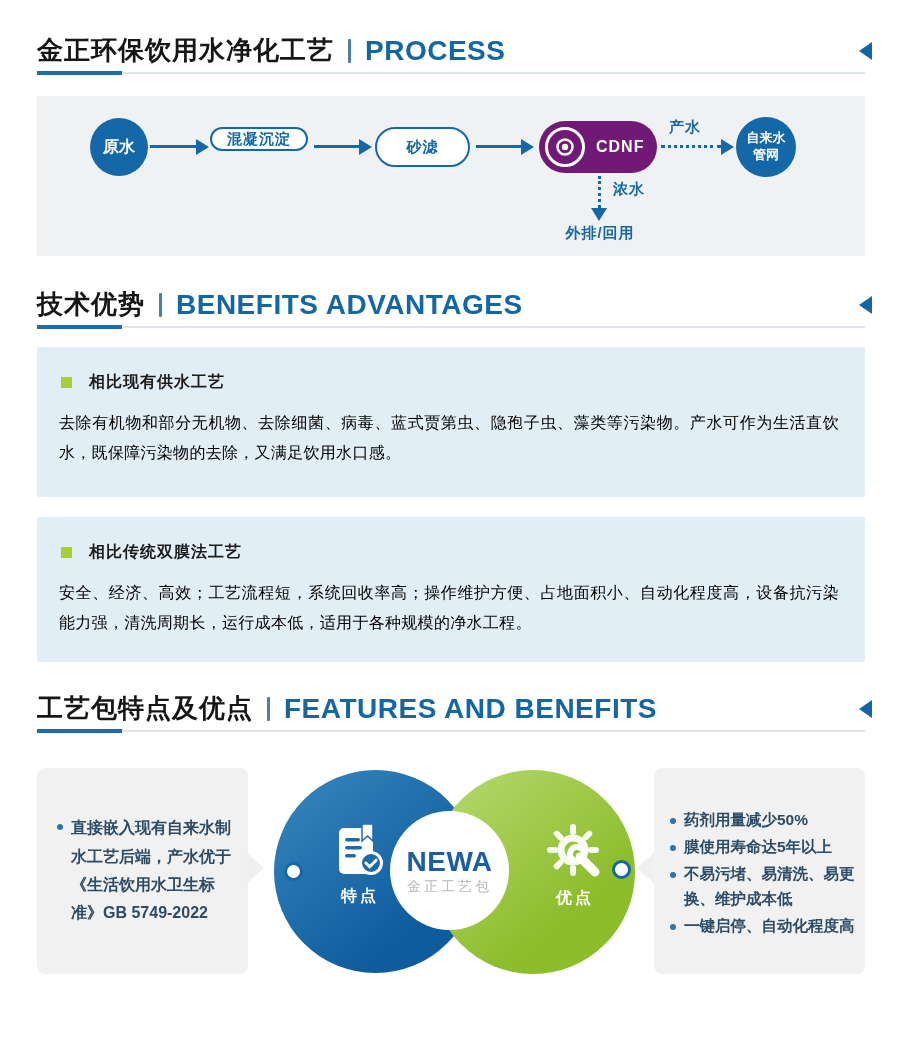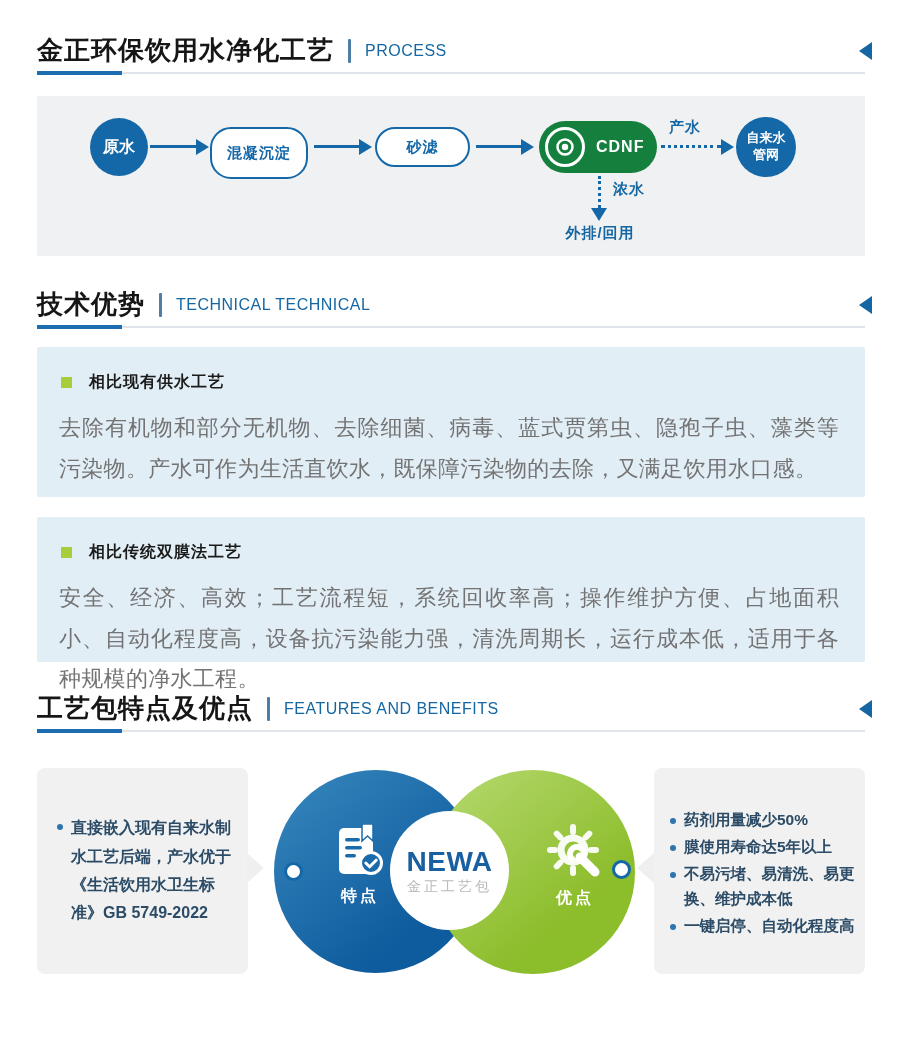--- a/index.html
+++ b/index.html
@@ -3,53 +3,53 @@
 <meta charset="utf-8">
 <style>
   html,body{margin:0;padding:0;background:#fff;}
   .page{position:relative;width:900px;height:1040px;background:#ffffff;
         font-family:"Liberation Sans",sans-serif;overflow:hidden;}
 
   
   .sec-header{position:absolute;left:37px;display:flex;align-items:center;}
   .h-zh{font-size:26px;font-weight:700;color:#161616;letter-spacing:1px;}
   .h-sep{width:3px;height:24px;background:#4d7ea8;margin:0 14px;border-radius:1px;}
-  .h-en{font-size:16px;font-weight:400;color:#1467a2;letter-spacing:0.5px;}
+  .h-en{font-size:28px;font-weight:700;color:#1467a2;letter-spacing:0.5px;}
   .h-arrow{position:absolute;right:28px;width:0;height:0;
            border-top:9px solid transparent;border-bottom:9px solid transparent;
            border-right:13px solid #1467a2;}
   .underline{position:absolute;left:37px;width:828px;height:2px;background:#dfe5ea;}
   .underline::after{content:"";position:absolute;left:0;top:-1px;width:85px;height:4px;background:#1b6cb0;}
 
   
   .flow-panel{position:absolute;left:37px;top:96px;width:828px;height:160px;background:#f0f1f2;}
   .fnode{position:absolute;display:flex;align-items:center;justify-content:center;box-sizing:border-box;}
   .n-circle{border-radius:50%;background:#1568a8;color:#fff;font-size:16px;font-weight:700;}
   .n-pill{border:2px solid #1568a8;border-radius:21px;background:#fff;color:#1568a8;
           font-size:15px;font-weight:700;letter-spacing:1px;}
-  .n-cdnf{background:#15803d;border-radius:26px;color:#fff;font-weight:700;font-size:16px;
+  .n-cdnf{background:#701a75;border-radius:26px;color:#fff;font-weight:700;font-size:16px;
           justify-content:flex-start;padding-left:6px;letter-spacing:1px;}
   .cdnf-ring{width:34px;height:34px;border:3px solid #fff;border-radius:50%;
              display:flex;align-items:center;justify-content:center;margin-right:11px;flex:none;}
   .n-pipe{flex-direction:column;font-size:13px;line-height:1.3;font-weight:700;text-align:center;}
   .fl-line{position:absolute;height:0;border-top:3px solid #1568a8;}
   .fl-line.dotted{border-top:3px dotted #1568a8;}
   .fl-head-r{position:absolute;width:0;height:0;border-top:8px solid transparent;
              border-bottom:8px solid transparent;border-left:13px solid #1568a8;}
   .fl-vline{position:absolute;width:0;border-left:3px dotted #1568a8;}
   .fl-head-d{position:absolute;width:0;height:0;border-left:8px solid transparent;
              border-right:8px solid transparent;border-top:13px solid #1568a8;}
   .fl-label{position:absolute;font-size:15px;font-weight:700;color:#1467a2;letter-spacing:1px;}
 
   
   .adv-box{position:absolute;left:37px;width:828px;background:#e2eef6;border-radius:2px;}
   .adv-head{position:absolute;left:24px;top:25px;display:flex;align-items:center;}
   .bullet-sq{width:11px;height:11px;background:#a8cc3a;margin-right:17px;flex:none;}
   .adv-title{font-size:16px;font-weight:700;color:#1b1b1b;letter-spacing:1px;}
-  .adv-body{position:absolute;left:22px;right:26px;top:61px;font-size:22px;color:#737373;
+  .adv-body{position:absolute;left:22px;right:26px;top:61px;font-size:16px;color:#000000;
             line-height:1.85;letter-spacing:0.3px;text-align:justify;}
 
   
   .fb-box{position:absolute;top:768px;width:211px;height:206px;background:#f1f1f1;border-radius:8px;
           display:flex;flex-direction:column;justify-content:center;box-sizing:border-box;}
   .fb-box.left{left:37px;padding:0 14px 0 20px;}
   .fb-box.right{left:654px;padding:4px 10px 0 16px;}
   .fb-item{display:flex;align-items:flex-start;margin:3px 0;}
   .fb-dot{width:6px;height:6px;border-radius:50%;background:#2e74ad;margin:10px 8px 0 0;flex:none;}
   .fb-box.left .fb-text{font-size:16px;line-height:1.78;color:#2b4b66;font-weight:600;}
@@ -91,21 +91,21 @@
   <div class="underline" style="top:72px;"></div>
 
   <div class="flow-panel">
     <div class="fnode n-circle" style="left:53px;top:22px;width:58px;height:58px;">
       <span>原水</span>
     </div>
 
     <div class="fl-line" style="left:113px;top:49px;width:46px;"></div>
     <div class="fl-head-r" style="left:159px;top:43px;"></div>
 
-    <div class="fnode n-pill" style="left:173px;top:31px;width:98px;height:52px;">
+    <div class="fnode n-pill" style="left:173px;top:31px;width:98px;height:24px;">
       <span>混凝沉淀</span>
     </div>
 
     <div class="fl-line" style="left:277px;top:49px;width:45px;"></div>
     <div class="fl-head-r" style="left:322px;top:43px;"></div>
 
     <div class="fnode n-pill" style="left:338px;top:31px;width:95px;height:40px;">
       <span>砂滤</span>
     </div>
 
@@ -133,21 +133,21 @@
 
     <div class="fl-vline" style="left:561px;top:80px;height:32px;"></div>
     <div class="fl-head-d" style="left:554px;top:112px;"></div>
     <div class="fl-label" style="left:576px;top:84px;">浓水</div>
     <div class="fl-label" style="left:523px;top:128px;width:80px;text-align:center;">外排/回用</div>
   </div>
 
   <div class="sec-header" style="top:287px;">
     <span class="h-zh">技术优势</span>
     <span class="h-sep"></span>
-    <span class="h-en">TECHNICAL TECHNICAL</span>
+    <span class="h-en">BENEFITS ADVANTAGES</span>
   </div>
   <div class="h-arrow" style="top:296px;"></div>
   <div class="underline" style="top:326px;"></div>
 
   <div class="adv-box" style="top:347px;height:150px;">
     <div class="adv-head">
       <span class="bullet-sq"></span>
       <span class="adv-title">相比现有供水工艺</span>
     </div>
     <div class="adv-body">去除有机物和部分无机物、去除细菌、病毒、蓝式贾第虫、隐孢子虫、藻类等污染物。产水可作为生活直饮水，既保障污染物的去除，又满足饮用水口感。</div>

